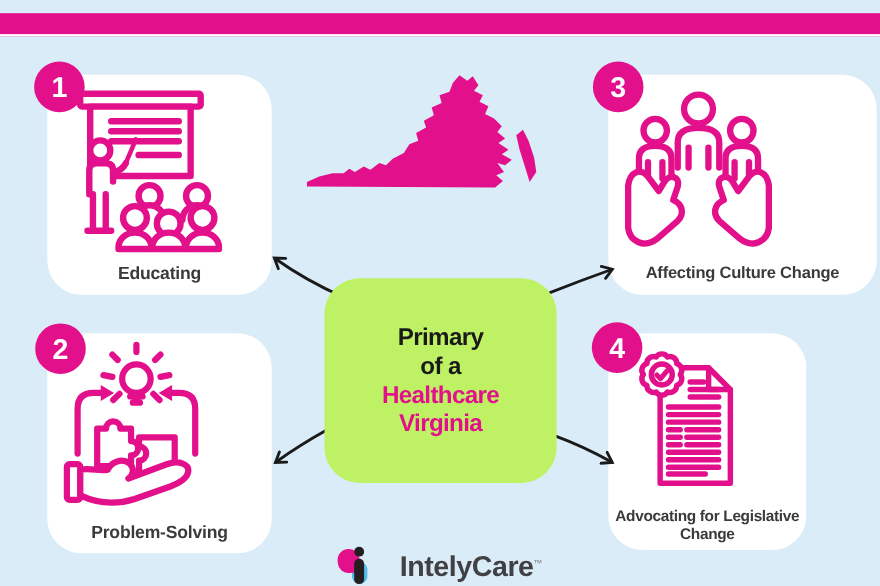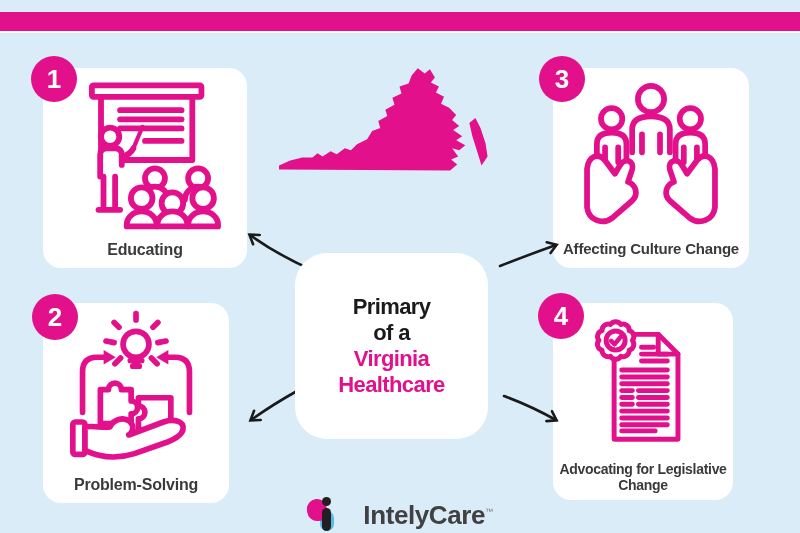--- a/index.html
+++ b/index.html
@@ -8,47 +8,47 @@
     width:800px;height:533px;
     background:#D9ECF8;
     overflow:hidden;
     font-family:"Liberation Sans", sans-serif;
   }
   .top-bar{
     position:absolute;left:0;top:12px;width:800px;height:19px;
     background:#E3108C;border-bottom:2px solid #ffffff;
   }
   .card{
-    position:absolute;background:#ffffff;border-radius:18px;
-    display:flex;flex-direction:column;align-items:center;
+    position:absolute;background:#ffffff;border-radius:31px;
+    display:flex;flex-direction:column;
   }
   .card-1{left:43px;top:68px;width:204px;height:200px;}
-  .card-2{left:43px;top:303px;width:186px;height:200px;}
-  .card-3{left:553px;top:68px;width:196px;height:200px;}
+  .card-2{left:43px;top:303px;width:204px;height:200px;}
+  .card-3{left:553px;top:68px;width:244px;height:200px;}
   .card-4{left:553px;top:303px;width:180px;height:197px;}
   .card .icon-wrap{margin-top:4px;line-height:0;}
   .card-label{
     position:absolute;bottom:9px;left:0;width:100%;
     text-align:center;font-weight:bold;color:#3A3A3A;
     font-size:16px;letter-spacing:-0.2px;line-height:1.15;
   }
   .card-3 .card-label{font-size:15px;bottom:11px;}
   .card-4 .card-label{font-size:14px;letter-spacing:-0.3px;bottom:7px;padding:0 4px;box-sizing:border-box;}
   .badge{
     position:absolute;width:46px;height:46px;border-radius:50%;
     background:#E3108C;color:#ffffff;font-weight:bold;font-size:26px;
     display:flex;align-items:center;justify-content:center;z-index:5;
   }
   .badge-1{left:31px;top:56px;}
   .badge-2{left:32px;top:294px;}
   .badge-3{left:539px;top:56px;}
   .badge-4{left:538px;top:293px;}
   .center-card{
-    position:absolute;left:295px;top:253px;width:193px;height:186px;
-    background:#ffffff;border-radius:32px;
+    position:absolute;left:295px;top:253px;width:211px;height:186px;
+    background:#bef264;border-radius:32px;
     display:flex;flex-direction:column;align-items:center;justify-content:center;
     text-align:center;z-index:3;
   }
   .center-line{
     font-weight:bold;font-size:22px;line-height:26px;letter-spacing:-0.6px;
   }
   .center-line.black{color:#1A1A1A;}
   .center-line.pink{color:#E3108C;}
   .map-wrap{position:absolute;left:276px;top:64px;width:248px;height:122px;line-height:0;}
   .arrows{position:absolute;left:0;top:0;width:800px;height:533px;pointer-events:none;z-index:2;}
@@ -178,22 +178,22 @@
   </div>
 
   <div class="badge badge-1">1</div>
   <div class="badge badge-2">2</div>
   <div class="badge badge-3">3</div>
   <div class="badge badge-4">4</div>
 
   <div class="center-card">
     <div class="center-line black">Primary</div>
     <div class="center-line black">of a</div>
+    <div class="center-line pink">Healthcare</div>
     <div class="center-line pink">Virginia</div>
-    <div class="center-line pink">Healthcare</div>
   </div>
 
   <svg class="arrows" viewBox="0 0 800 533">
     <defs>
       <marker id="ah" viewBox="0 0 10 10" refX="6.5" refY="5" markerWidth="5.5" markerHeight="5.5" orient="auto-start-reverse">
         <path d="M1,1 L7,5 L1,9" fill="none" stroke="#1A1A1A" stroke-width="1.8" stroke-linecap="round"></path>
       </marker>
     </defs>
     <g fill="none" stroke="#1A1A1A" stroke-width="2.6" stroke-linecap="round">
       <path d="M312,270 Q278,255 250,235" marker-end="url(#ah)"></path>

